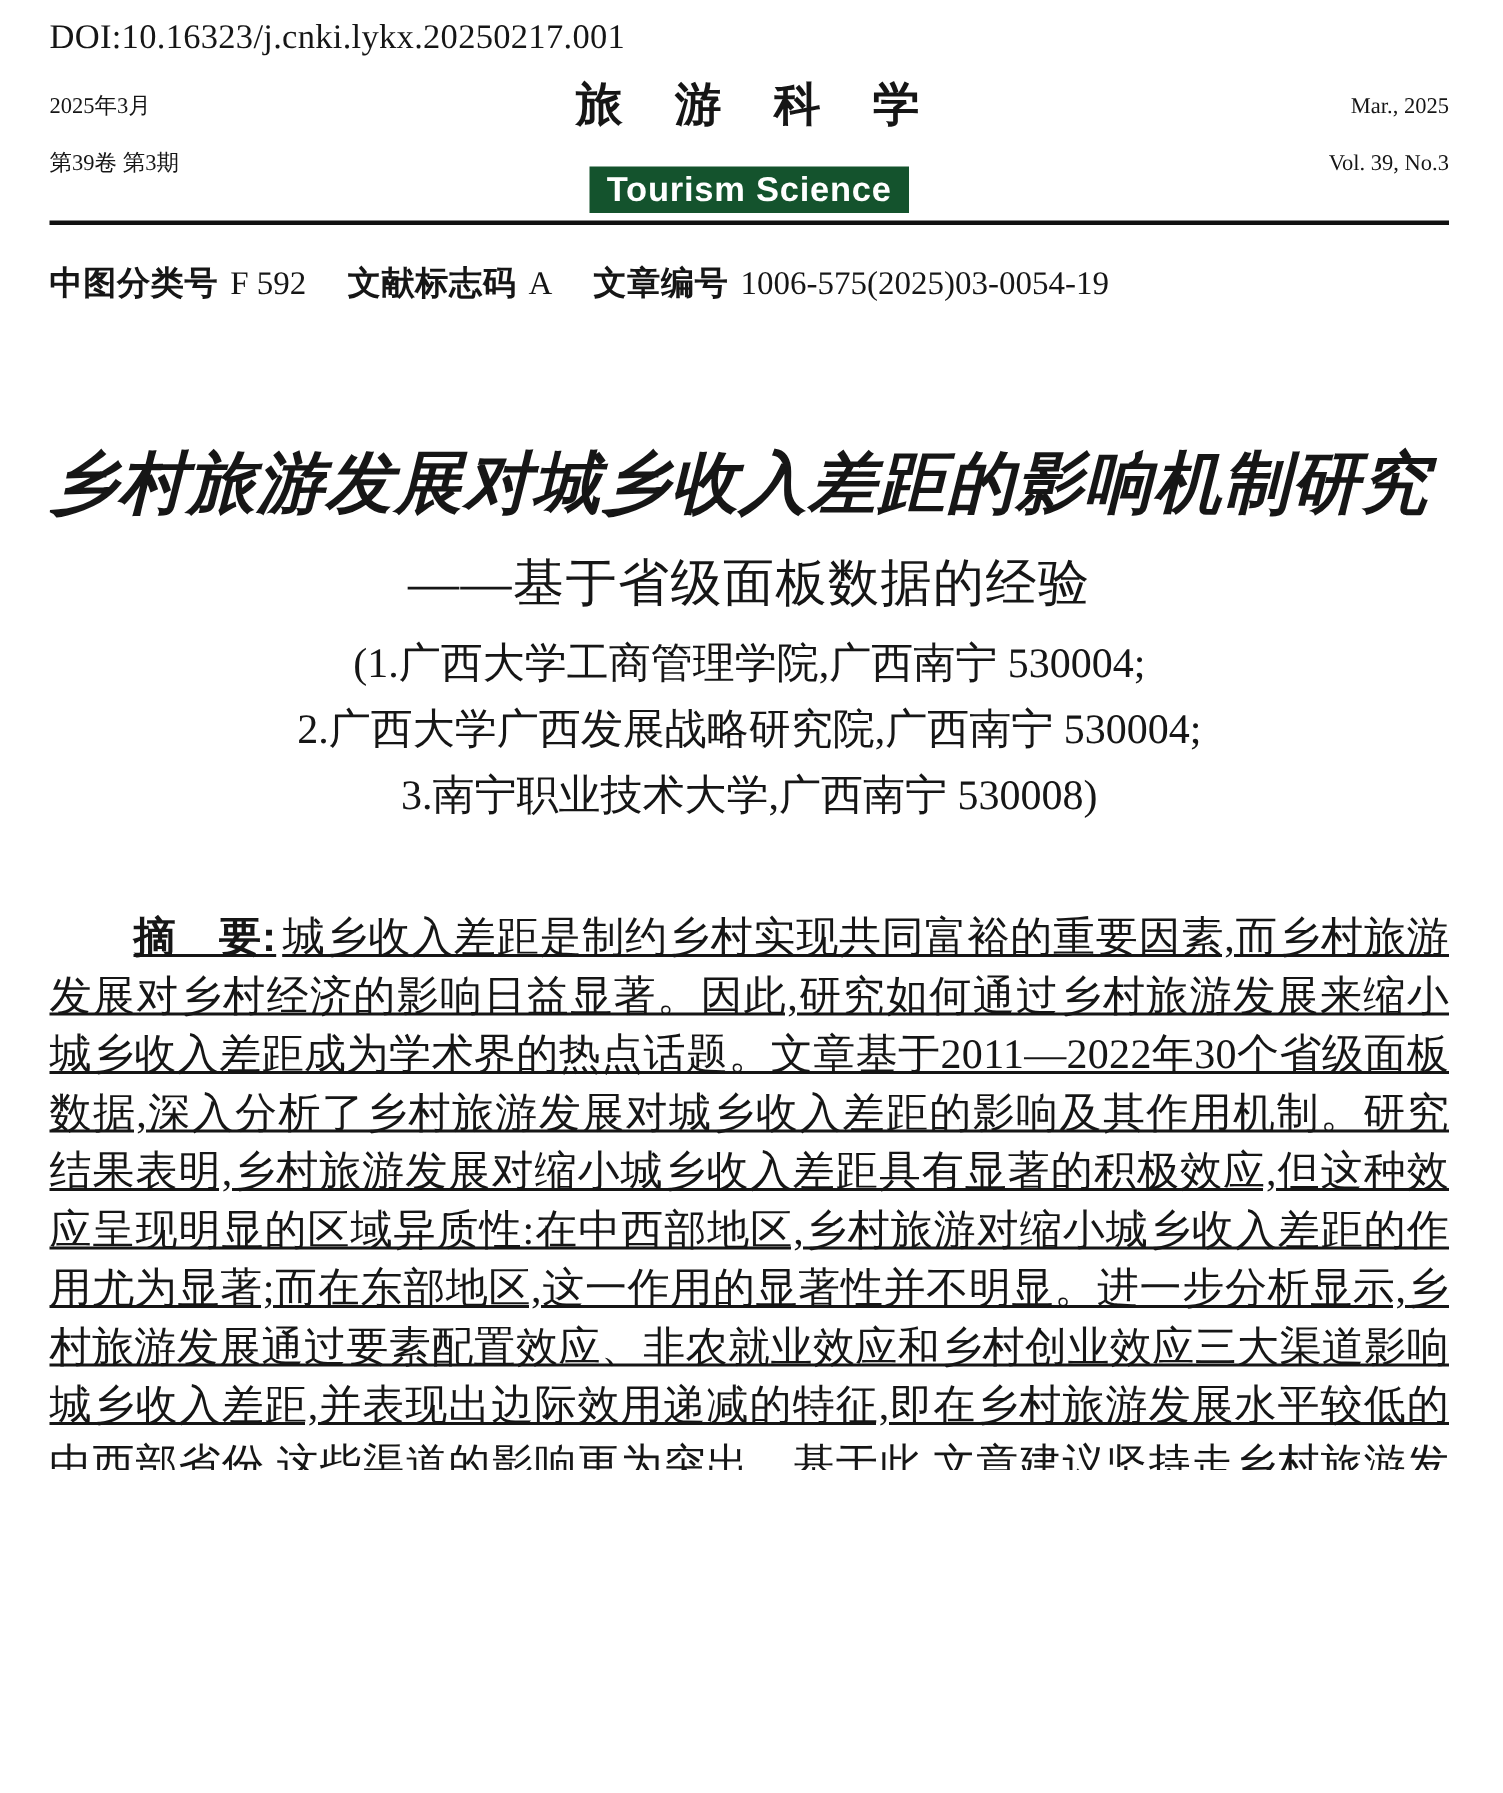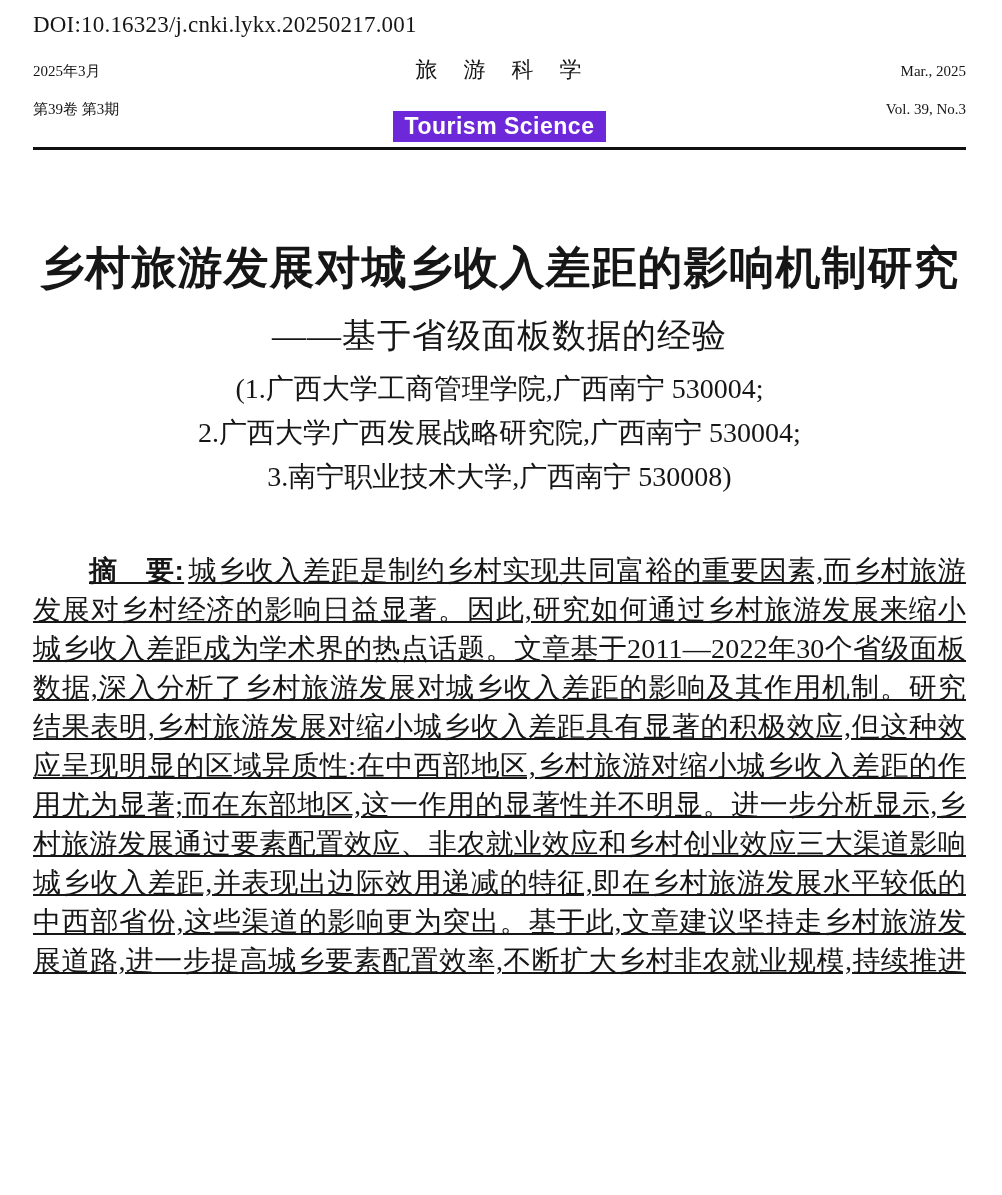--- a/index.html
+++ b/index.html
@@ -29,29 +29,29 @@
   }
   .jh-left, .jh-right {
     font-size: 15px;
     line-height: 38px;
     width: 230px;
     white-space: nowrap;
   }
   .jh-right { text-align: right; }
   .jh-center { flex: 1; text-align: center; }
   .jcn {
-    font-size: 22px;
-    font-weight: normal;
+    font-size: 31px;
+    font-weight: bold;
     letter-spacing: 2px;
     line-height: 36px;
   }
   .jen {
     display: inline-block;
     margin-top: 5px;
-    background: #6d28d9;
+    background: #14532d;
     color: #ffffff;
     font-family: "Liberation Sans", "DejaVu Sans", sans-serif;
     font-weight: bold;
     font-size: 23px;
     line-height: 31px;
     padding: 0 12px;
     letter-spacing: 0.5px;
   }
   .rule {
     border-top: 3px solid #111111;
@@ -67,26 +67,27 @@
   .meta-label {
     font-family: "Liberation Sans", "DejaVu Sans", sans-serif;
     font-weight: bold;
     margin-right: 8px;
     letter-spacing: 0.5px;
   }
   .meta-value { font-family: "Liberation Serif", "DejaVu Serif", serif; }
   
   .title {
     margin-top: 90px;
-    text-align: center;
+    text-align: left;
     font-family: "Liberation Sans", "DejaVu Sans", sans-serif;
     font-weight: bold;
     font-size: 45px;
     line-height: 1.25;
     letter-spacing: 1px;
+    font-style: italic;
   }
   .subtitle {
     margin-top: 20px;
     text-align: center;
     font-size: 34px;
     line-height: 1.15;
     letter-spacing: 1px;
   }
   
   .authors {
@@ -134,20 +135,25 @@
       <div class="jen">Tourism Science</div>
     </div>
     <div class="jh-right">
       <div>Mar., 2025</div>
       <div>Vol. 39, No.3</div>
     </div>
   </div>
 
   <div class="rule"></div>
 
+  <div class="meta">
+    <span class="meta-item"><span class="meta-label">中图分类号</span><span class="meta-value">F 592</span></span>
+    <span class="meta-item"><span class="meta-label">文献标志码</span><span class="meta-value">A</span></span>
+    <span class="meta-item"><span class="meta-label">文章编号</span><span class="meta-value">1006-575(2025)03-0054-19</span></span>
+  </div>
 
   <h1 class="title">乡村旅游发展对城乡收入差距的影响机制研究</h1>
   <div class="subtitle">——基于省级面板数据的经验</div>
 
 
   <div class="affiliations">
     <div>(1.广西大学工商管理学院,广西南宁 530004;</div>
     <div>2.广西大学广西发展战略研究院,广西南宁 530004;</div>
     <div>3.南宁职业技术大学,广西南宁 530008)</div>
   </div>

